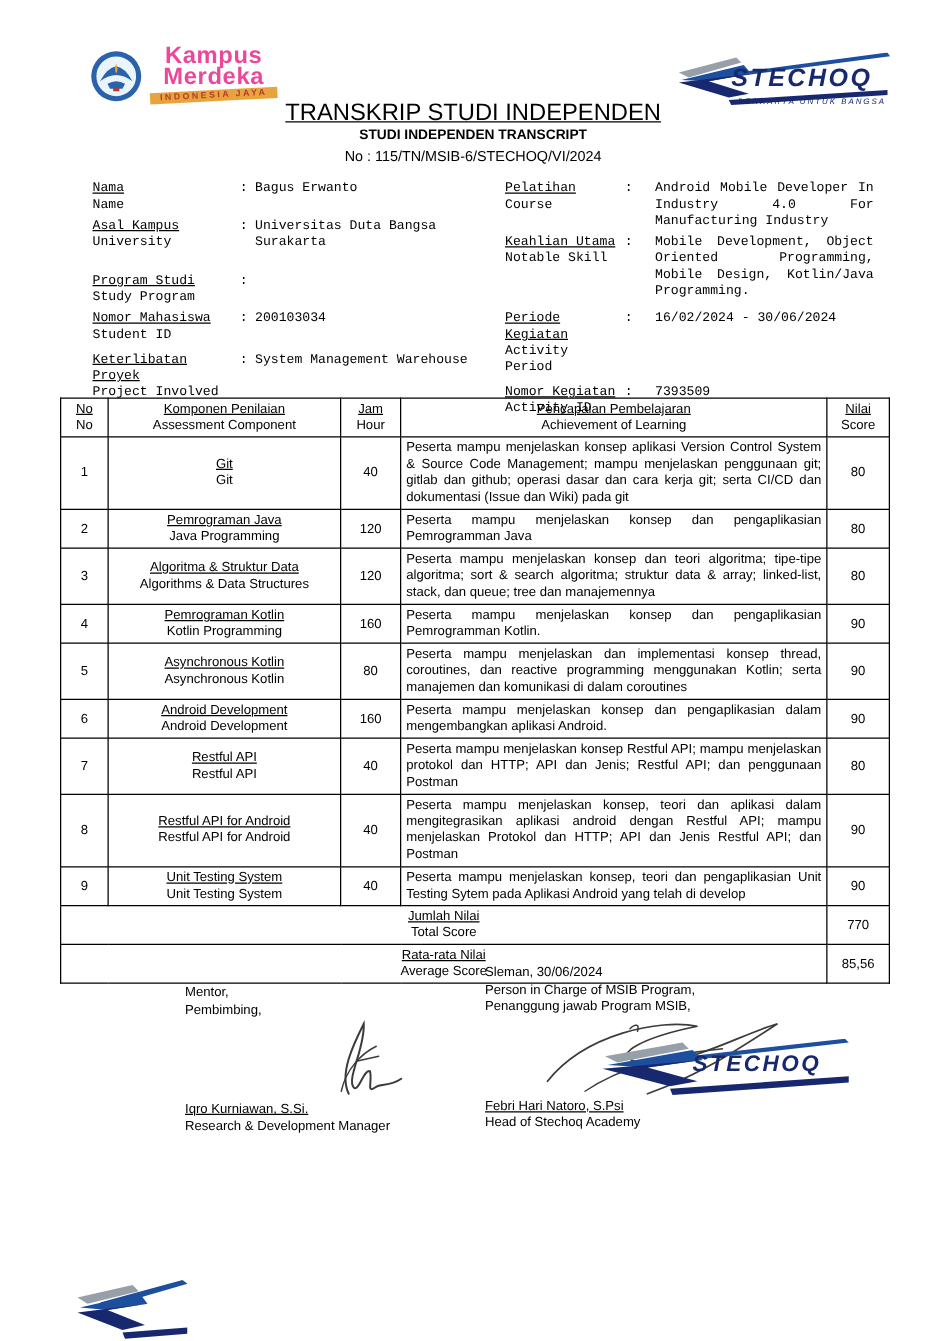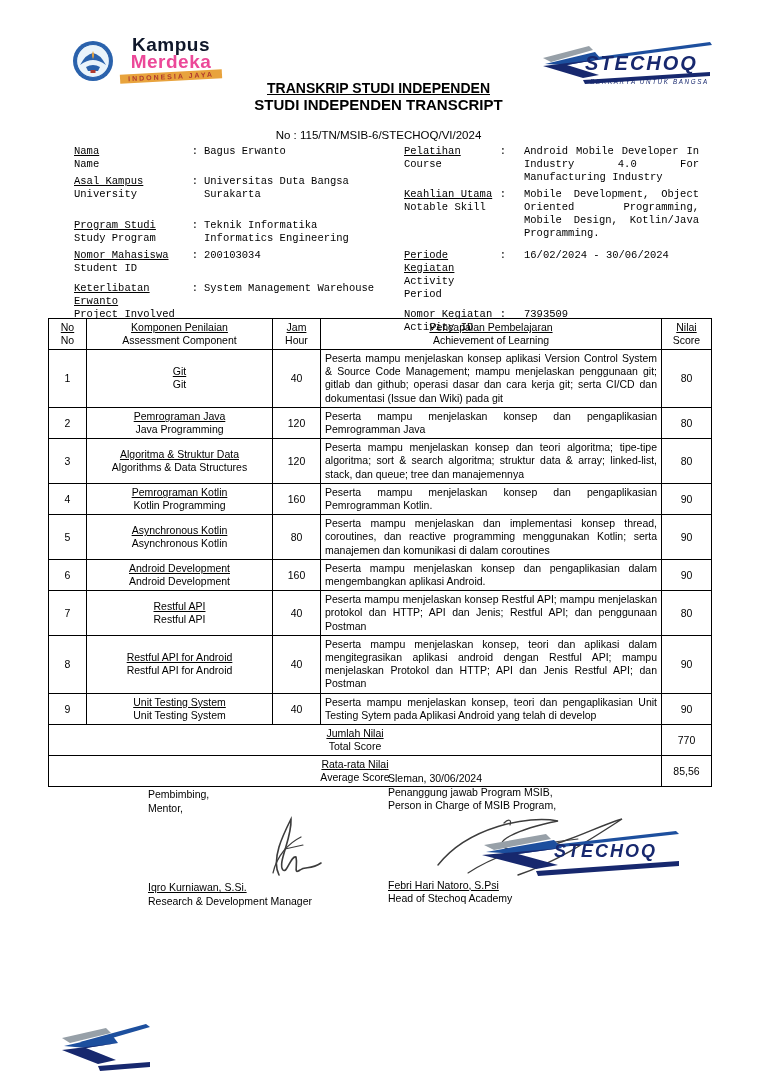--- a/index.html
+++ b/index.html
@@ -26,23 +26,23 @@
     position:absolute; left:48px; top:10px; font-weight:bold; font-style:italic;
     font-size:20px; letter-spacing:2px; white-space:nowrap;
   }
   .stq-tag {
     position:absolute; left:50px; top:36px; width:125px; text-align:center;
     font-style:italic; font-size:6.3px; letter-spacing:1.6px; white-space:nowrap;
   }
 
   
   .title-block { position:absolute; left:0; top:80px; width:100%; text-align:center; }
-  .title-l1 { font-size:14px; font-weight:bold; text-decoration:underline; }
-  .title-l2 { font-size:15px; font-weight:bold; }
-  .title-no { font-size:11.5px; margin-top:16px; }
+  .title-l1 { font-size:19px; font-weight:normal; text-decoration:underline; }
+  .title-l2 { font-size:11px; font-weight:bold; }
+  .title-no { font-size:11.5px; margin-top:6px; }
 
   
   .info { position:absolute; left:74px; top:145px; width:625px; display:flex;font-family:Liberation Mono, monospace; }
   .info-col { display:flex; flex-direction:column; }
   .col-l { width:330px; }
   .col-r { width:295px; }
   .info-item { display:flex; line-height:13px; margin-bottom:4px; }
   .col-l .lbl { width:112px; }
   .col-r .lbl { width:90px; }
   .colon { width:18px; text-align:center; }
@@ -89,21 +89,21 @@
     <svg class="km-emblem" viewBox="0 0 42 42">
       <circle cx="21" cy="21" r="20" fill="#2a62ac"></circle>
       <circle cx="21" cy="21" r="16.5" fill="#eaf4fb"></circle>
       <circle cx="21" cy="21" r="16.5" fill="none" stroke="#2a62ac" stroke-width="1.2"></circle>
       <path d="M8 25 Q14 14 21 13 Q28 14 34 25 Q27 20 21 20 Q15 20 8 25 Z" fill="#2a62ac"></path>
       <path d="M21 11 Q23 15 21 19 Q19 15 21 11 Z" fill="#e8a33d"></path>
       <path d="M14 27 Q21 23 28 27 L26 31 L16 31 Z" fill="#2a62ac"></path>
       <rect x="18.5" y="30" width="5" height="3" fill="#b03a2e"></rect>
     </svg>
     <div class="km-text">
-      <div class="km-word" style="color:#0f172a">Kampus</div>
+      <div class="km-word" style="color:#ec4899">Kampus</div>
       <div class="km-word" style="color:#ec4899">Merdeka</div>
       <div class="km-banner" style="background:#e8a33d;color:#b03a2e">INDONESIA JAYA</div>
     </div>
   </div>
 
   <div class="stq-logo">
     <svg class="stq-mark" viewBox="0 0 175 52">
       <polygon points="173,0 175,3 38,21 30,19" fill="#1d4f9e"></polygon>
       <polygon points="6,16 52,4 56,8 14,20" fill="#97a0a8"></polygon>
       <polygon points="8,22 58,10 64,17 30,23" fill="#1d4f9e"></polygon>
@@ -138,34 +138,32 @@
       <div class="colon">:</div>
       <div class="val">Universitas Duta Bangsa
 Surakarta</div>
     </div>
         <div class="info-item">
       <div class="lbl">
         <div class="u">Program Studi</div>
         <div>Study Program</div>
       </div>
       <div class="colon">:</div>
-      <div class="val">Teknik Informatika
-Informatics Engineering</div>
     </div>
         <div class="info-item">
       <div class="lbl">
         <div class="u">Nomor Mahasiswa</div>
         <div>Student ID</div>
       </div>
       <div class="colon">:</div>
       <div class="val">200103034</div>
     </div>
         <div class="info-item">
       <div class="lbl">
-        <div class="u">Keterlibatan Erwanto</div>
+        <div class="u">Keterlibatan Proyek</div>
         <div>Project Involved</div>
       </div>
       <div class="colon">:</div>
       <div class="val">System Management Warehouse</div>
     </div>
       </div>
     <div class="info-col col-r" id="info-right">
         <div class="info-item">
       <div class="lbl">
         <div class="u">Pelatihan</div>
@@ -339,37 +337,37 @@
             <div>Average Score</div>
         </td>
         <td class="cell-c">85,56</td>
       </tr>
     </tbody>
   </table>
 
   <div class="sig-area">
 
     <div class="sig-block sig-left">
+      <div>Mentor,</div>
       <div>Pembimbing,</div>
-      <div>Mentor,</div>
       <div class="sig-draw">
         <svg class="sig-svg" width="110" height="66" viewBox="0 0 110 66">
           <path d="M46 60 C38 44 50 20 58 4 C59 24 44 48 50 55 C54 59 58 40 63 42 C65 50 60 60 67 55 C72 51 78 55 88 48" fill="none" stroke="#3c3c3c" stroke-width="1.6" stroke-linecap="round"></path>
           <path d="M40 58 C44 40 56 28 68 22" fill="none" stroke="#3c3c3c" stroke-width="1.2" stroke-linecap="round"></path>
           <path d="M52 34 L70 30" fill="none" stroke="#3c3c3c" stroke-width="1.1" stroke-linecap="round"></path>
         </svg>
       </div>
       <div class="sig-name">Iqro Kurniawan, S.Si.</div>
       <div>Research &amp; Development Manager</div>
     </div>
 
     <div class="sig-block sig-right">
       <div>Sleman, 30/06/2024</div>
+      <div>Person in Charge of MSIB Program,</div>
       <div>Penanggung jawab Program MSIB,</div>
-      <div>Person in Charge of MSIB Program,</div>
       <div class="sig-draw">
         <svg class="sig-svg" width="260" height="66" viewBox="0 0 260 66">
           <path d="M30 52 C60 14 120 2 150 8 C110 16 80 30 100 36 C140 42 180 16 214 6 C180 28 150 48 110 62" fill="none" stroke="#3c3c3c" stroke-width="1.4" stroke-linecap="round"></path>
           <path d="M96 10 C100 6 104 6 102 12" fill="none" stroke="#3c3c3c" stroke-width="1.2" stroke-linecap="round"></path>
           <path d="M60 60 C90 40 130 30 170 26" fill="none" stroke="#3c3c3c" stroke-width="1.1" stroke-linecap="round"></path>
         </svg>
         <div class="stamp">
           <svg width="215" height="48" viewBox="0 0 215 48" style="position:absolute;left:0;top:0">
             <polygon points="210,0 213,3 60,20 50,18" fill="#1d4f9e"></polygon>
             <polygon points="18,14 80,3 85,8 28,19" fill="#97a0a8"></polygon>

